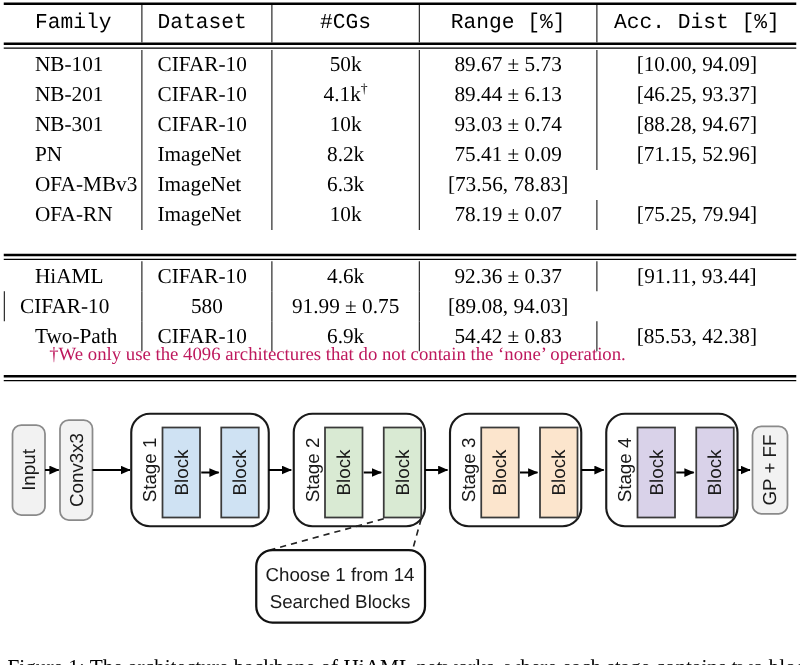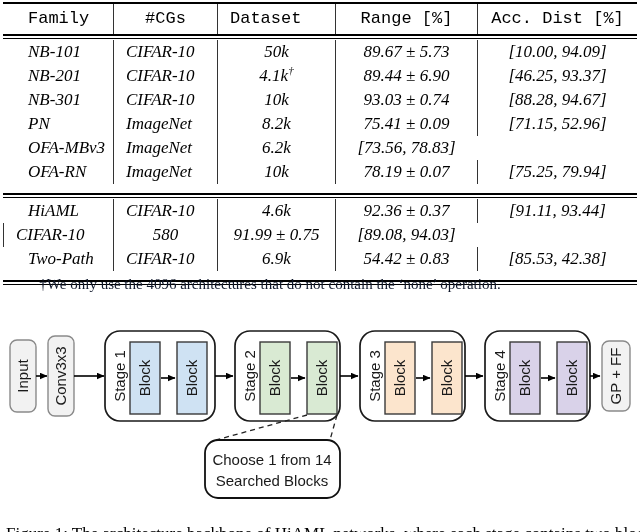--- a/index.html
+++ b/index.html
@@ -10,84 +10,84 @@
   
   .tbl{position:absolute;left:3px;top:2px;width:634px;}
   .rule-top{height:0;border-top:2px solid #000;}
   .rule-double{height:2px;border-top:2px solid #000;border-bottom:1px solid #000;}
   .trow{display:grid;grid-template-columns:110px 104px 118px 142px 160px;height:24px;line-height:24px;font-size:17px;}
   .trow.head{height:30px;line-height:30px;font-family:Liberation Mono, monospace;}
   .tcell{white-space:nowrap;overflow:hidden;}
   .tcell.c0{padding-left:25px;text-align:left;}
   .tcell.c1{padding-left:12px;text-align:left;border-left:1px solid #333;}
   .tcell.c2,.tcell.c3,.tcell.c4{text-align:center;border-left:1px solid #333;}
-  .group{padding-bottom:9px;padding-top:1px;font-style:italic;}
+  .group{padding-bottom:19px;padding-top:1px;}
   sup{font-size:11px;line-height:0;}
 
   .footnote{position:absolute;left:0;top:276px;width:540px;text-align:center;
-            font-size:15px;color:#0f172a;}
+            font-size:15px;color:#be185d;}
 
   
   .diagram{position:absolute;left:0;top:308px;width:640px;height:200px;}
   svg text{font-family:"Liberation Sans", sans-serif;fill:#1a1a1a;}
 
   
   .caption{position:absolute;left:6px;top:524px;width:630px;font-size:17px;
            color:#000;white-space:nowrap;}
 </style>
 </head>
 <body>
 
 <div class="page">
 
   <div class="tbl">
     <div class="rule-top"></div>
 
     <div class="trow head">
       <div class="tcell c0">Family</div>
+      <div class="tcell c1">Dataset</div>
       <div class="tcell c2">#CGs</div>
-      <div class="tcell c1">Dataset</div>
       <div class="tcell c4">Range [%]</div>
       <div class="tcell c3">Acc. Dist [%]</div>
     </div>
 
     <div class="rule-double"></div>
     <div class="group" id="group-0">
         <div class="trow">
           <div class="tcell c0">NB-101</div>
           <div class="tcell c1">CIFAR-10</div>
           <div class="tcell c2">50k</div>
           <div class="tcell c3">89.67 ± 5.73</div>
           <div class="tcell c4">[10.00, 94.09]</div>
         </div>
         <div class="trow">
           <div class="tcell c0">NB-201</div>
           <div class="tcell c1">CIFAR-10</div>
           <div class="tcell c2">4.1k<sup>†</sup></div>
-          <div class="tcell c3">89.44 ± 6.90</div>
+          <div class="tcell c3">89.44 ± 6.13</div>
           <div class="tcell c4">[46.25, 93.37]</div>
         </div>
         <div class="trow">
           <div class="tcell c0">NB-301</div>
           <div class="tcell c1">CIFAR-10</div>
           <div class="tcell c2">10k</div>
           <div class="tcell c3">93.03 ± 0.74</div>
           <div class="tcell c4">[88.28, 94.67]</div>
         </div>
         <div class="trow">
           <div class="tcell c0">PN</div>
           <div class="tcell c1">ImageNet</div>
           <div class="tcell c2">8.2k</div>
           <div class="tcell c3">75.41 ± 0.09</div>
           <div class="tcell c4">[71.15, 52.96]</div>
         </div>
         <div class="trow">
           <div class="tcell c0">OFA-MBv3</div>
           <div class="tcell c1">ImageNet</div>
-          <div class="tcell c2">6.2k</div>
+          <div class="tcell c2">6.3k</div>
           <div class="tcell c4">[73.56, 78.83]</div>
         </div>
         <div class="trow">
           <div class="tcell c0">OFA-RN</div>
           <div class="tcell c1">ImageNet</div>
           <div class="tcell c2">10k</div>
           <div class="tcell c3">78.19 ± 0.07</div>
           <div class="tcell c4">[75.25, 79.94]</div>
         </div>
       </div>

